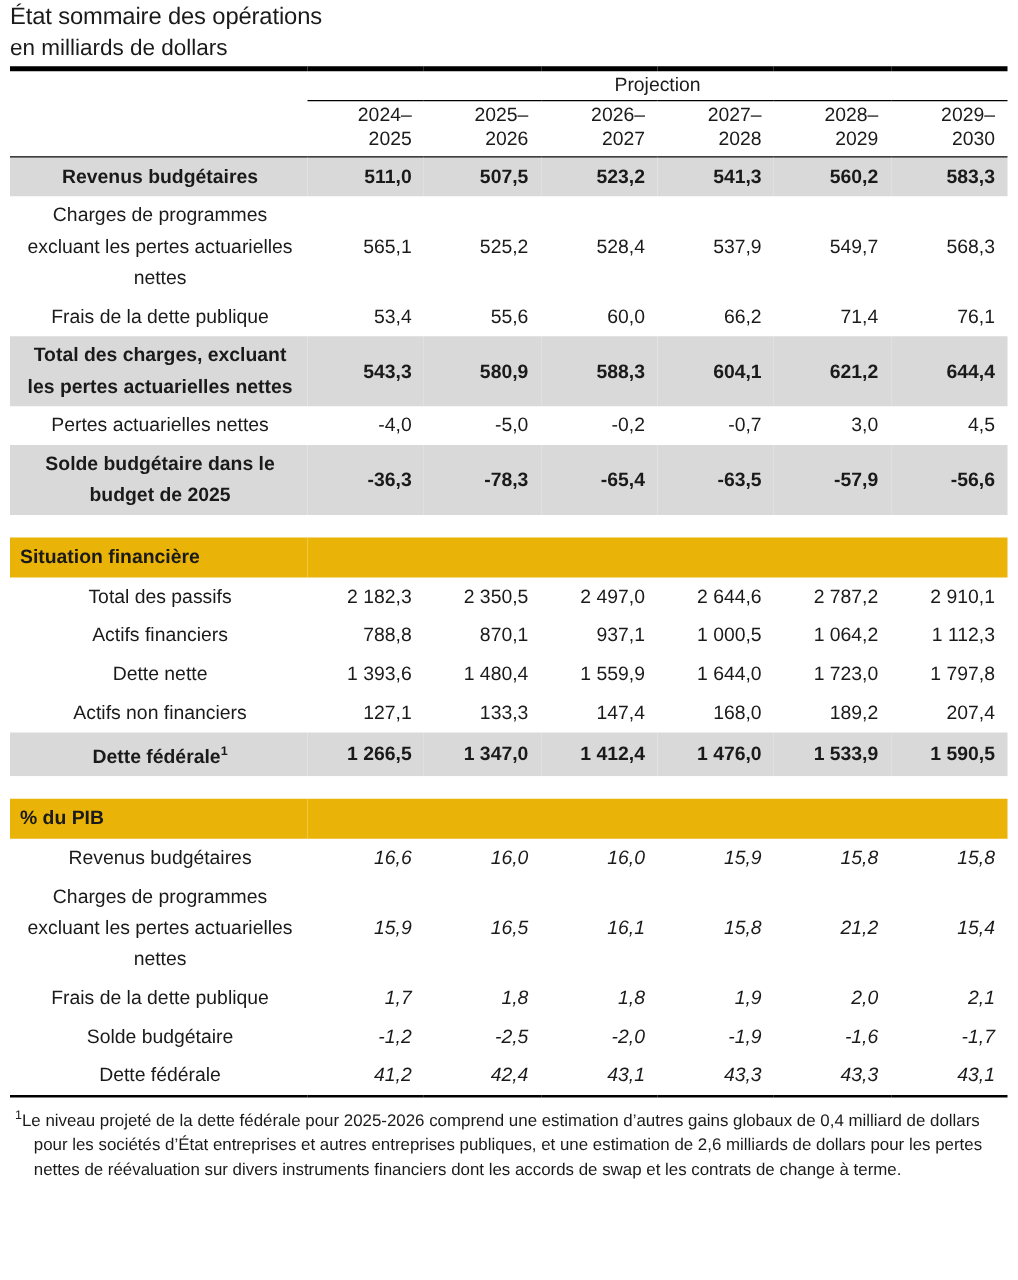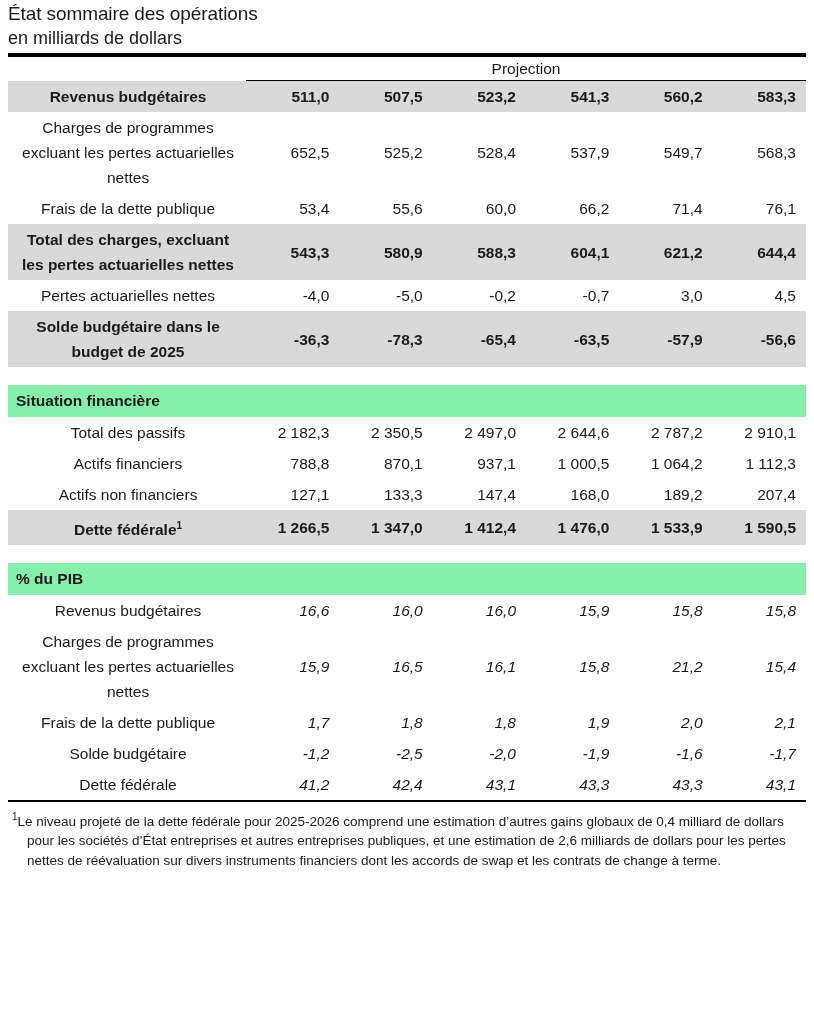--- a/index.html
+++ b/index.html
@@ -101,21 +101,21 @@
 
   tr.spacer td {
     height: 18px;
     padding: 0;
     font-size: 0;
     line-height: 0;
     background: #ffffff;
   }
 
   tr.sect td {
-    background: #86efac;
+    background: #eab308;
     font-weight: bold;
     font-size: 15.5px;
     line-height: 24px;
     padding: 4px 0 4px 0;
   }
   tr.sect td.label { padding-left: 8px; }
 
   .fn {
     width: 798px;
     font-size: 13.5px;
@@ -151,32 +151,41 @@
         <col class="num">
     </colgroup>
     <tbody id="table-body">
         <tr class="rule-top">
           <td colspan="7"></td>
         </tr>
         <tr class="proj-head">
           <td></td>
           <td class="projlabel" colspan="6">Projection</td>
         </tr>
+        <tr class="yr-head">
+          <td class="label"></td>
+          <td class="num">2024–<br>2025</td>
+          <td class="num">2025–<br>2026</td>
+          <td class="num">2026–<br>2027</td>
+          <td class="num">2027–<br>2028</td>
+          <td class="num">2028–<br>2029</td>
+          <td class="num">2029–<br>2030</td>
+        </tr>
         <tr class="row shaded bold">
           <td class="label">Revenus budgétaires</td>
           <td class="num">511,0</td>
           <td class="num">507,5</td>
           <td class="num">523,2</td>
           <td class="num">541,3</td>
           <td class="num">560,2</td>
           <td class="num">583,3</td>
         </tr>
         <tr class="row">
           <td class="label">Charges de programmes excluant les pertes actuarielles nettes</td>
-          <td class="num">652,5</td>
+          <td class="num">565,1</td>
           <td class="num">525,2</td>
           <td class="num">528,4</td>
           <td class="num">537,9</td>
           <td class="num">549,7</td>
           <td class="num">568,3</td>
         </tr>
         <tr class="row">
           <td class="label">Frais de la dette publique</td>
           <td class="num">53,4</td>
           <td class="num">55,6</td>
@@ -231,20 +240,29 @@
         <tr class="row">
           <td class="label">Actifs financiers</td>
           <td class="num">788,8</td>
           <td class="num">870,1</td>
           <td class="num">937,1</td>
           <td class="num">1 000,5</td>
           <td class="num">1 064,2</td>
           <td class="num">1 112,3</td>
         </tr>
         <tr class="row">
+          <td class="label">Dette nette</td>
+          <td class="num">1 393,6</td>
+          <td class="num">1 480,4</td>
+          <td class="num">1 559,9</td>
+          <td class="num">1 644,0</td>
+          <td class="num">1 723,0</td>
+          <td class="num">1 797,8</td>
+        </tr>
+        <tr class="row">
           <td class="label">Actifs non financiers</td>
           <td class="num">127,1</td>
           <td class="num">133,3</td>
           <td class="num">147,4</td>
           <td class="num">168,0</td>
           <td class="num">189,2</td>
           <td class="num">207,4</td>
         </tr>
         <tr class="row shaded bold">
           <td class="label">Dette fédérale<sup class="fnmark">1</sup></td>

